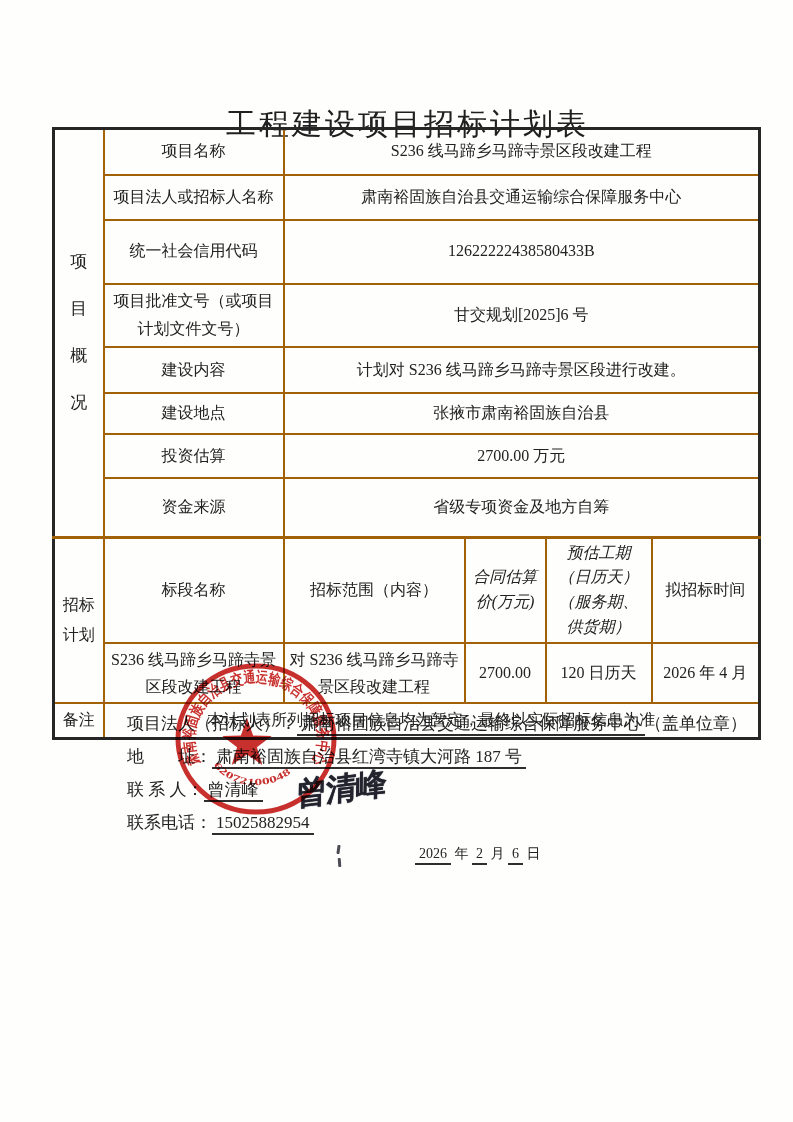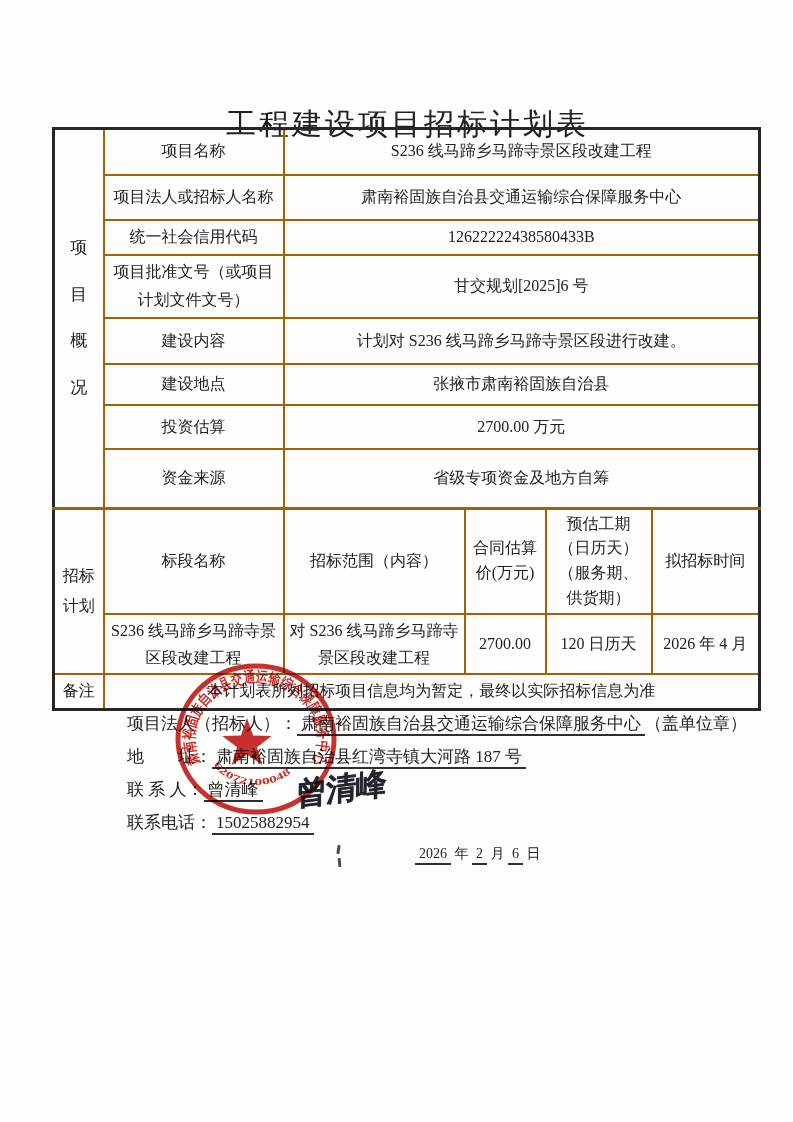--- a/index.html
+++ b/index.html
@@ -22,21 +22,21 @@
   }
   table.main{border:3px solid #262626;}
   tr.section-top td{border-top-width:3px;}
   td.vlabel div{
     width:1.15em;margin:0 auto;word-break:break-all;line-height:2.75;
     font-size:17px;letter-spacing:0;
   }
   td.vlabel2 div{
     width:2.3em;margin:0 auto;word-break:break-all;line-height:1.9;font-size:16px;
   }
-  td.small-hdr{font-size:14.5px;line-height:1.55;padding:2px 3px;}
+  td.small-hdr{font-size:14.5px;line-height:1.55;padding:2px 3px;font-style:italic;}
   td.remark-text{text-align:left;padding-left:12px;font-size:15.5px;}
   .footer-line{position:absolute;left:127px;font-size:17px;color:#232323;white-space:nowrap;}
   .ul{
     display:inline-block;border-bottom:2px solid #2e2e2e;padding:0 4px 0 4px;line-height:1.25;
   }
   .date-line{position:absolute;left:415px;top:845px;font-size:14px;color:#232323;white-space:nowrap;}
   .seal{
     position:absolute;left:171px;top:659px;width:170px;height:160px;
     mix-blend-mode:multiply;opacity:.93;
   }
@@ -70,21 +70,21 @@
         <td rowspan="8" class="vlabel">
             <div>项目概况</div>
           </td>
         <td>项目名称</td>
         <td colspan="4">S236 线马蹄乡马蹄寺景区段改建工程</td>
       </tr>
       <tr style="height:45px">
         <td>项目法人或招标人名称</td>
         <td colspan="4">肃南裕固族自治县交通运输综合保障服务中心</td>
       </tr>
-      <tr style="height:35px">
+      <tr style="height:64px">
         <td>统一社会信用代码</td>
         <td colspan="4">12622222438580433B</td>
       </tr>
       <tr style="height:55px">
         <td style="line-height:1.8">项目批准文号（或项目计划文件文号）</td>
         <td colspan="4">甘交规划[2025]6 号</td>
       </tr>
       <tr style="height:46px">
         <td>建设内容</td>
         <td colspan="4">计划对 S236 线马蹄乡马蹄寺景区段进行改建。</td>

